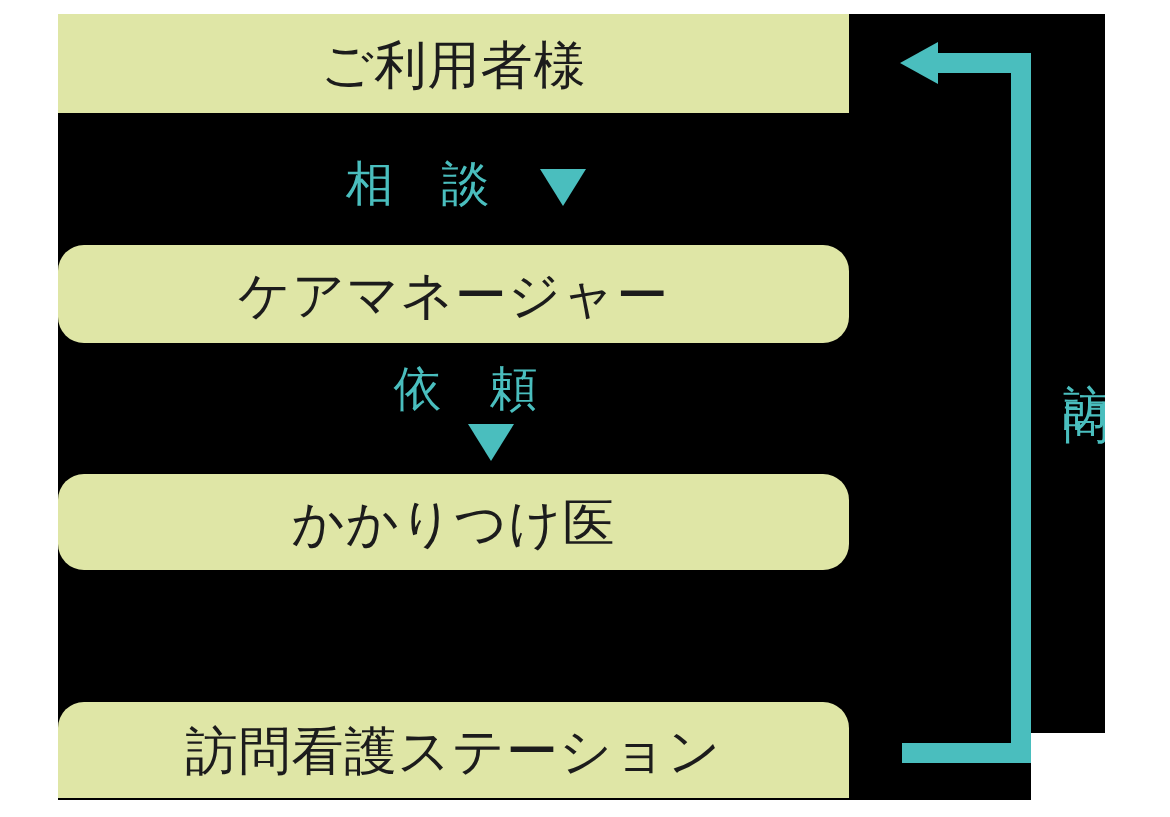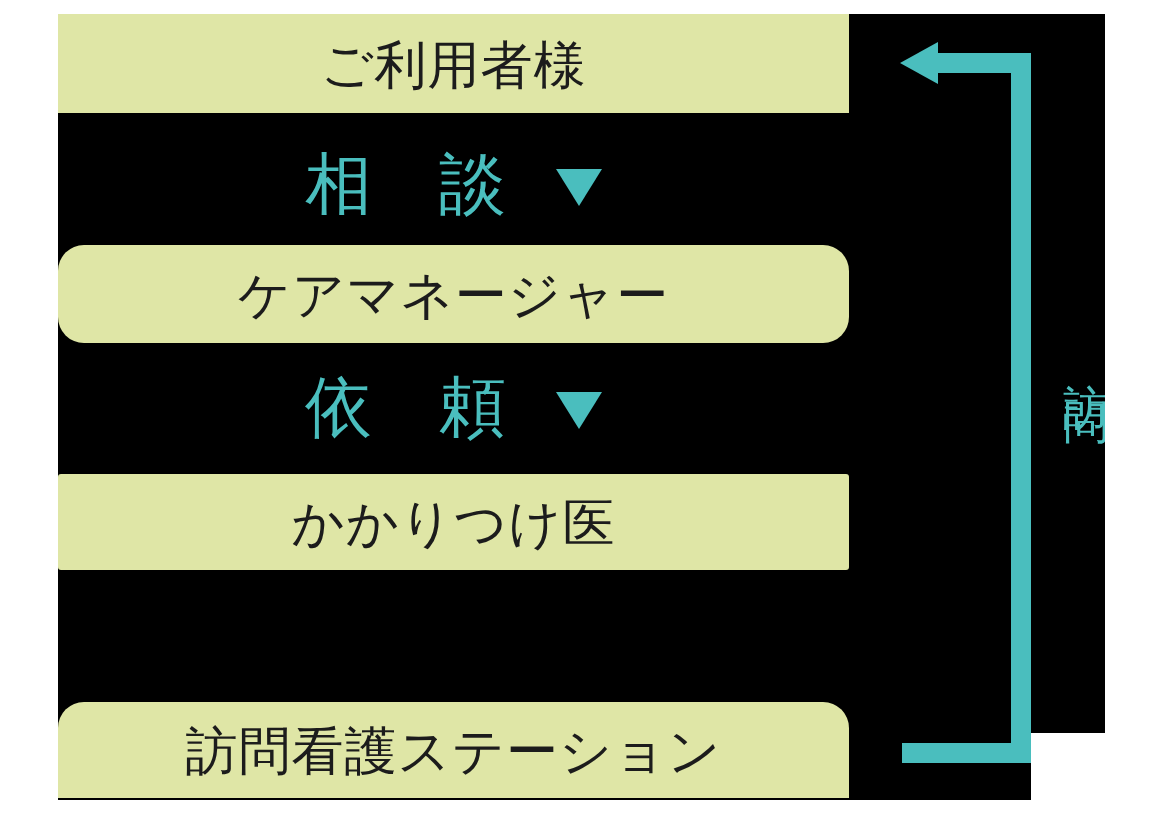--- a/index.html
+++ b/index.html
@@ -31,39 +31,40 @@
     justify-content: center;
     font-size: 52px;
     font-weight: 500;
     letter-spacing: 1px;
     z-index: 2;
     padding-top: 4px;
     box-sizing: border-box;
   }
   .box1 { top: 14px;  height: 99px; border-radius: 0; }
   .box2 { top: 245px; height: 98px; border-radius: 26px; }
-  .box3 { top: 474px; height: 96px; border-radius: 3px; }
+  .box3 { top: 474px; height: 96px; border-radius: 26px; }
   .box4 { top: 702px; height: 96px; border-radius: 26px 26px 0 0; }
 
   
   .connector {
     position: absolute;
     left: 58px;
     width: 791px;
     height: 50px;
     display: flex;
     align-items: center;
     justify-content: center;
     color: #4abebe;
-    font-size: 67px;
+    font-size: 48px;
     font-weight: 500;
     z-index: 2;
+    padding-left: 12px;
   }
   .c1 { top: 159px; }
-  .c2 { top: 382px; }
+  .c2 { top: 382px; flex-direction: column; }
   .c3 { top: 618px; }
   .tri {
     width: 0; height: 0;
     border-left: 23px solid transparent;
     border-right: 23px solid transparent;
     border-top: 37px solid #4abebe;
     margin-left: 50px;
     transform: translateY(3px);
   }
 

